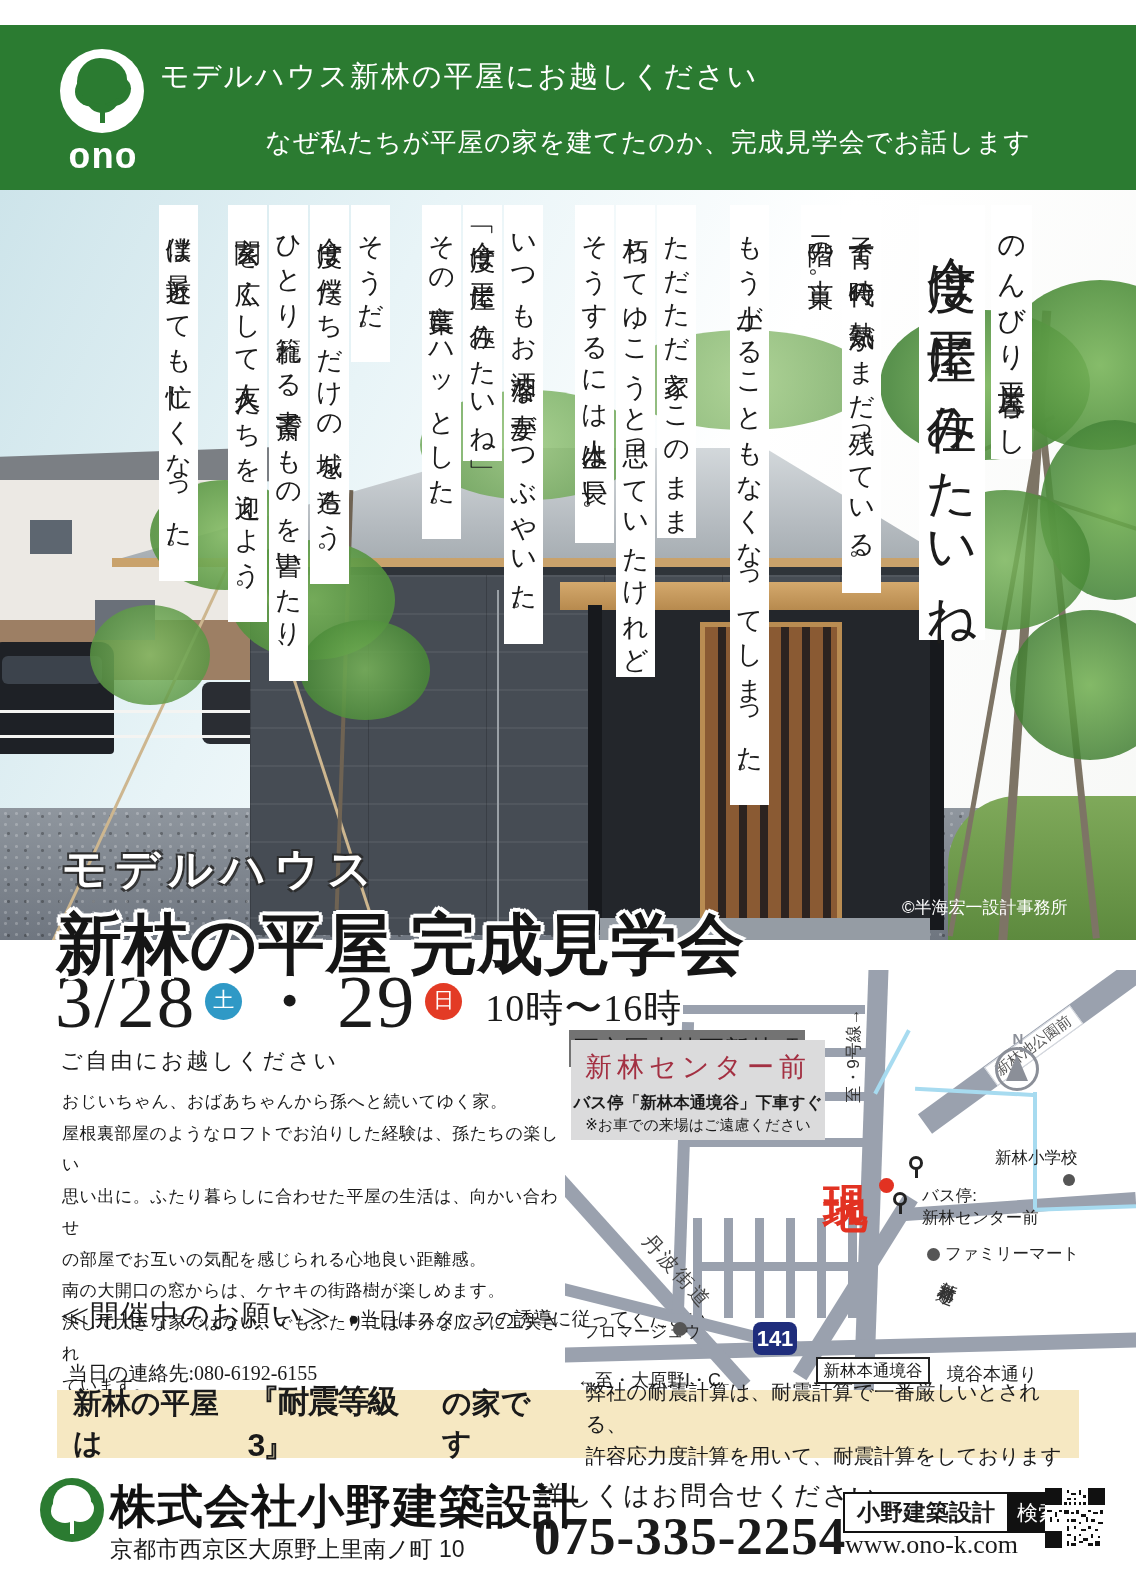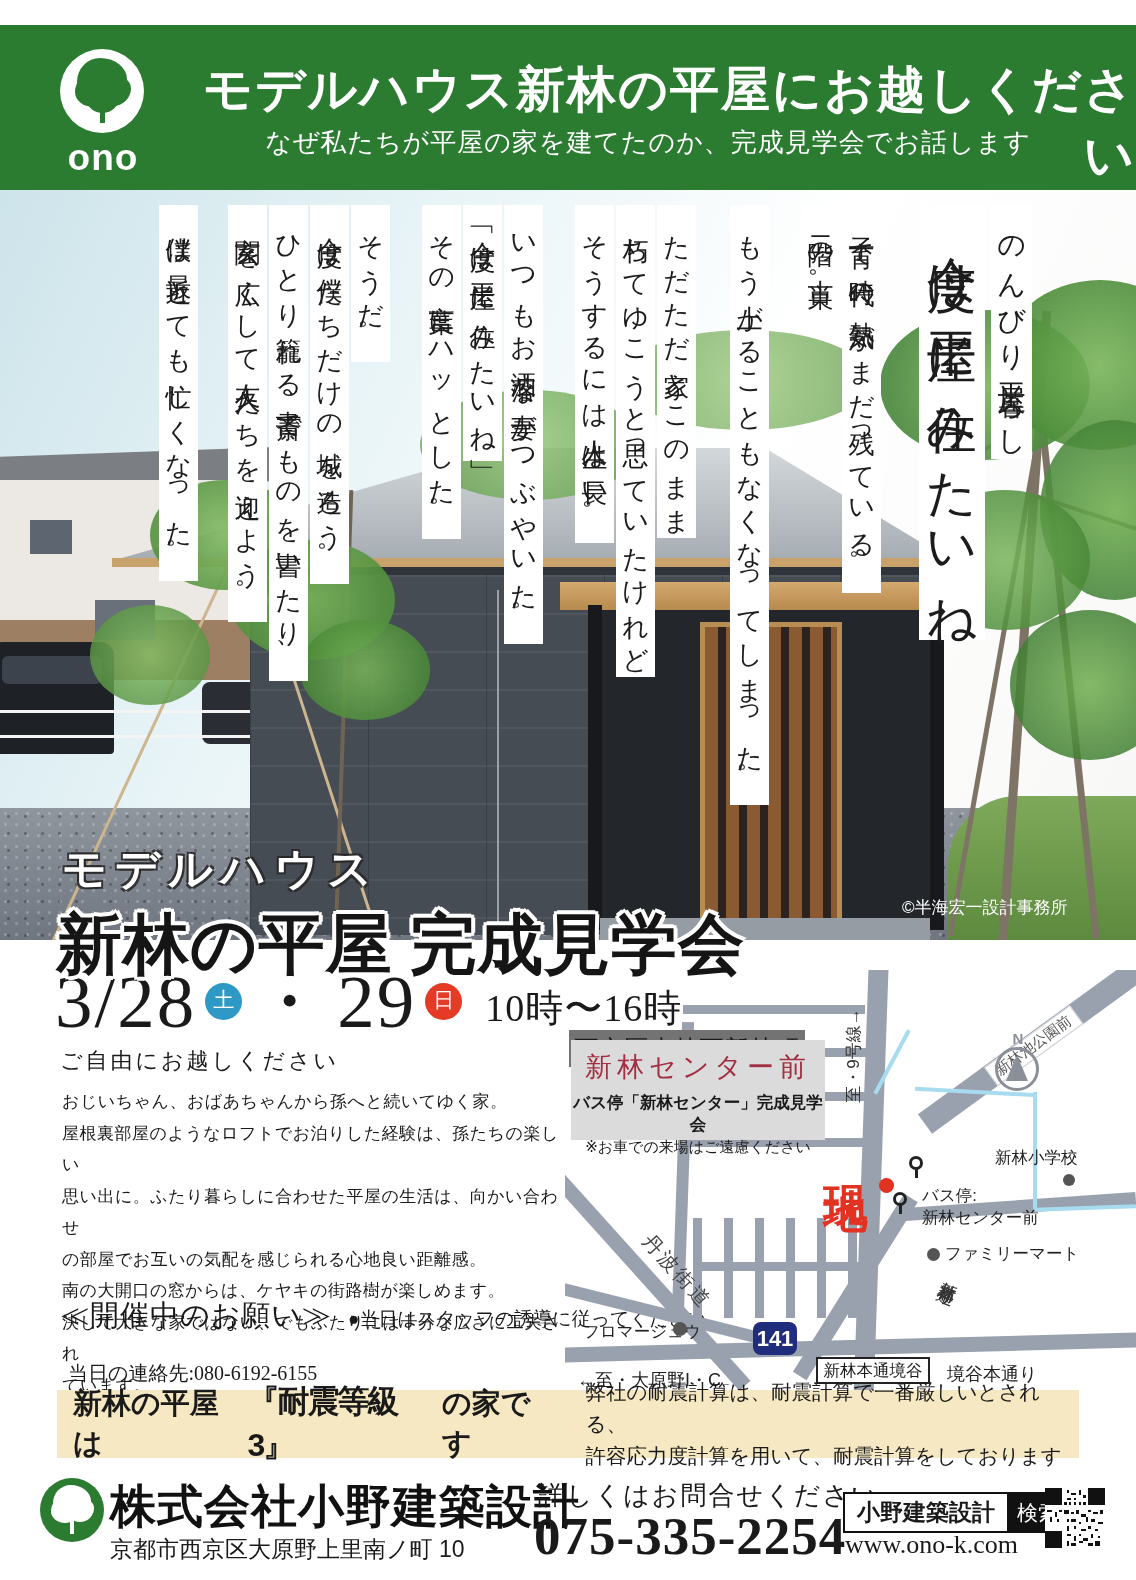--- a/index.html
+++ b/index.html
@@ -10,23 +10,23 @@
           font-family:"Liberation Serif","DejaVu Serif",serif; color:#1a1a1a; }
 
   
   .hdr { position:absolute; left:0; top:25px; width:1136px; height:165px; background:#2b7b31; }
   .logo-disc { position:absolute; left:60px; top:24px; width:84px; height:84px; background:#fff; border-radius:50%; }
   .logo-disc::before { content:''; position:absolute; left:17px; top:9px; width:50px; height:46px; background:#2b7b31;
       border-radius:46% 54% 50% 50% / 52% 46% 54% 48%;
       box-shadow:-9px 10px 0 -7px #2b7b31, 11px 9px 0 -7px #2b7b31, 1px 18px 0 -9px #2b7b31; }
   .logo-disc::after { content:''; position:absolute; left:40px; top:46px; width:5px; height:28px; background:#2b7b31; }
   .logo-ono { position:absolute; left:48px; top:112px; width:110px; text-align:center; color:#fff;
-      font-family:Liberation Sans, sans-serif; font-weight:bold; font-size:37px; letter-spacing:1px; }
-  .hdr-title { position:absolute; left:160px; top:32px; width:976px; text-align:right; color:#fff;
-      font-size:49px; font-weight:700; letter-spacing:2px; }
+      font-family:Liberation Mono, monospace; font-weight:bold; font-size:37px; letter-spacing:1px; }
+  .hdr-title { position:absolute; left:160px; top:32px; width:976px; text-align:left; color:#fff;
+      font-size:29px; font-weight:400; letter-spacing:2px; }
   .hdr-sub { position:absolute; left:160px; top:100px; width:976px; text-align:center; color:#fff;
       font-size:26px; font-weight:500; letter-spacing:1px; }
 
   
   .photo { position:absolute; left:0; top:190px; width:1136px; height:750px; overflow:hidden;
       background:linear-gradient(115deg,#cde4ea 0%,#e8f4f7 30%,#ffffff 58%,#f7f8f6 100%); }
   .nh-body { position:absolute; left:-6px; top:290px; width:268px; height:180px; background:#ece9e4; }
   .nh-roof { position:absolute; left:-12px; top:262px; width:290px; height:34px; background:#7b7f84; transform:rotate(-2deg); }
   .nh-base { position:absolute; left:-6px; top:430px; width:268px; height:60px; background:#9d7f64; }
   .nh-win1 { position:absolute; left:30px; top:330px; width:42px; height:34px; background:#5d6670; }
@@ -328,21 +328,21 @@
     <div class="maplbl" style="left:18px;top:350px;">フロマージュウ</div>
     <div class="mapdot" style="left:108px;top:352px;width:14px;height:14px;"></div>
     <div class="shield">141</div>
     <div class="sakaibox">新林本通境谷</div>
     <div class="maplbl" style="left:382px;top:392px;font-size:18px;">境谷本通り</div>
     <div class="maplbl" style="left:12px;top:398px;font-size:18px;">←至・大原野I・C</div>
   </div>
   <div class="addr-box sans">西京区大枝西新林町</div>
   <div class="access-box">
     <div class="acc-title">新林センター前</div>
-    <div class="acc-bus sans">バス停「新林センター」完成見学会</div>
+    <div class="acc-bus sans">バス停「新林本通境谷」下車すぐ</div>
     <div class="acc-note sans">※お車での来場はご遠慮ください</div>
   </div>
 
   <div class="banner">
     <span class="b-l1">新林の平屋は</span>
     <span class="b-l2">『耐震等級3』</span>
     <span class="b-l3">の家です</span>
     <span class="b-right">弊社の耐震計算は、耐震計算で一番厳しいとされる、
 許容応力度計算を用いて、耐震計算をしております</span>
   </div>

